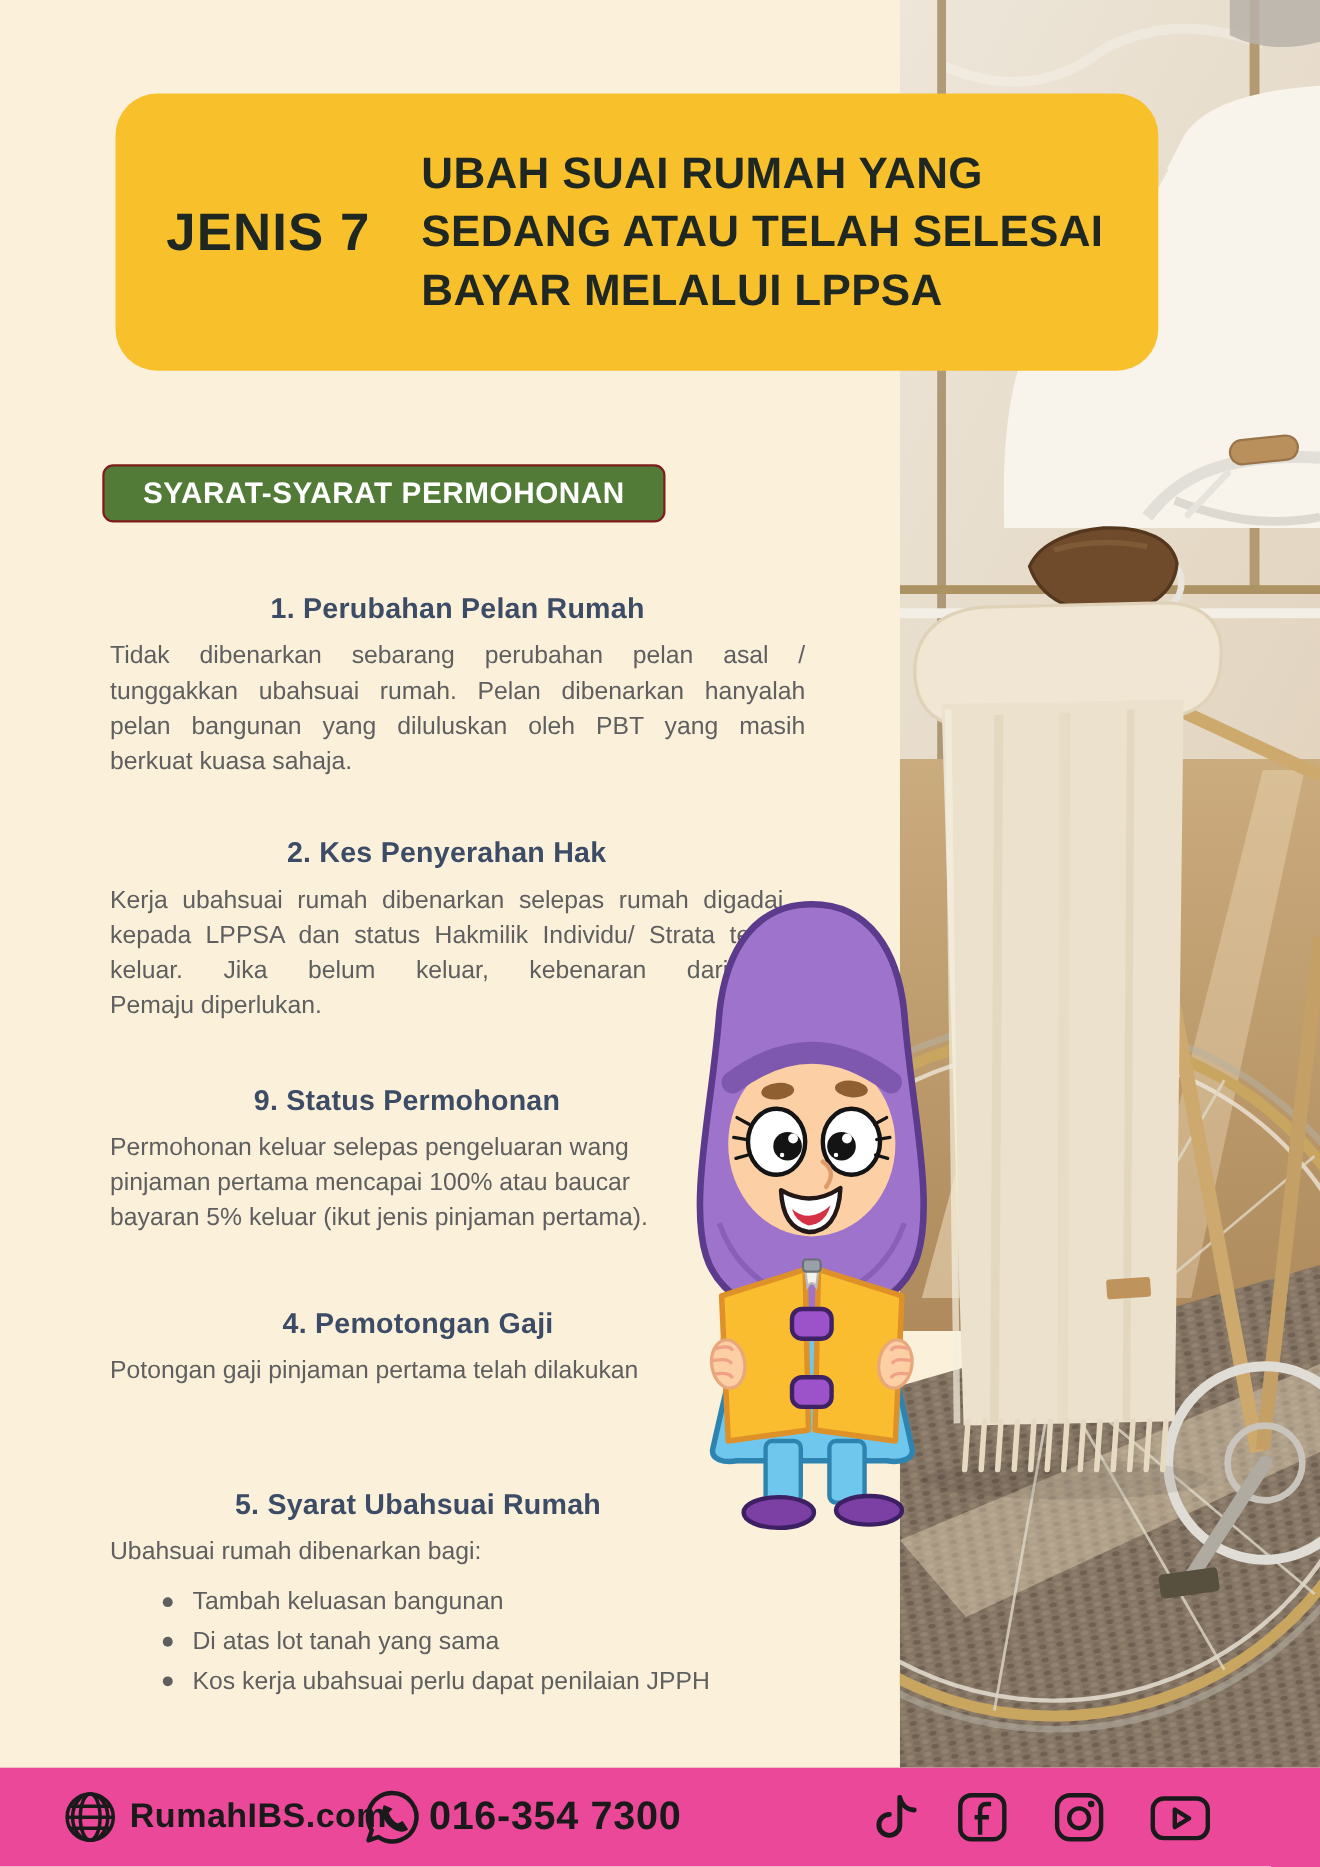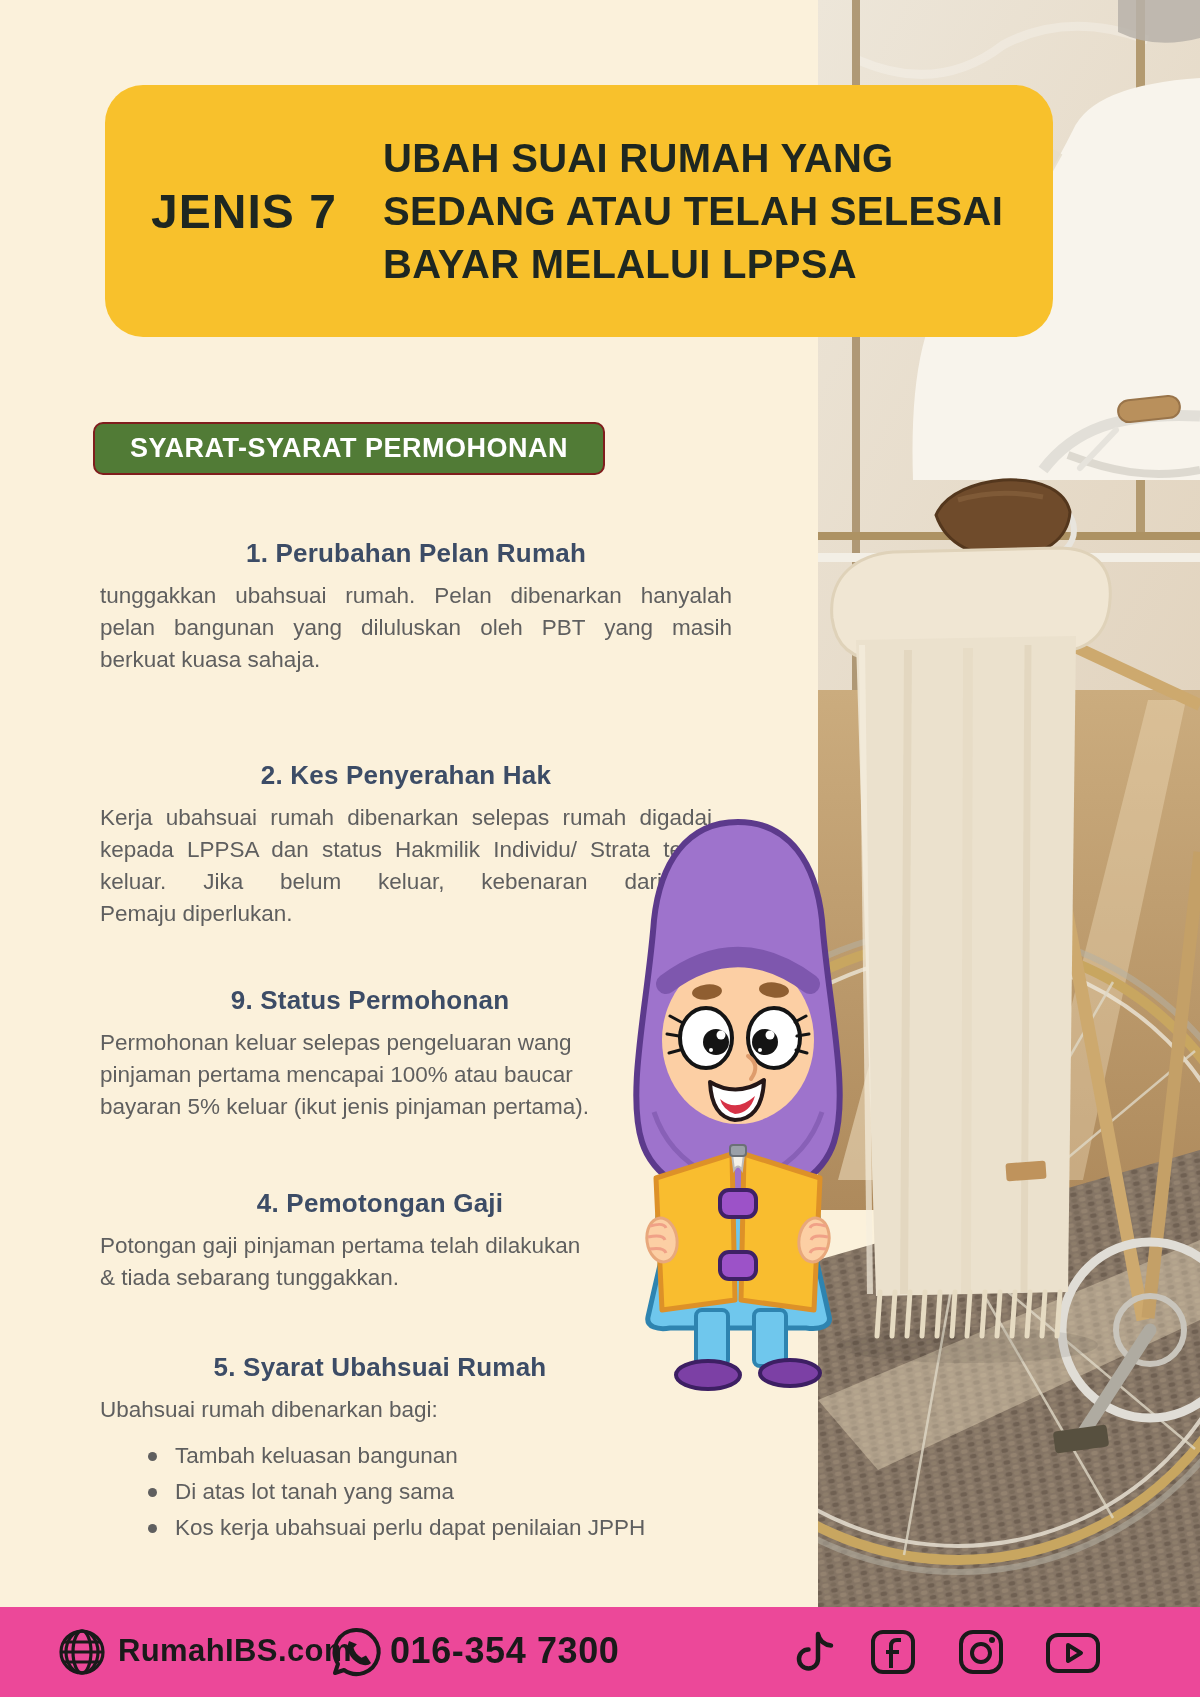--- a/index.html
+++ b/index.html
@@ -146,20 +146,21 @@
   <div class="header-box">
     <div class="jenis">JENIS 7</div>
     <div class="hdr-title">UBAH SUAI RUMAH YANG SEDANG ATAU TELAH SELESAI BAYAR MELALUI LPPSA</div>
   </div>
 
   <div class="badge">SYARAT-SYARAT PERMOHONAN</div>
 
   <div class="section" style="top:536px;">
     <div class="sec-h">1. Perubahan Pelan Rumah</div>
     <div class="sec-body w632">
+      <div class="jl">Tidak dibenarkan sebarang perubahan pelan asal /</div>
       <div class="jl">tunggakkan ubahsuai rumah. Pelan dibenarkan hanyalah</div>
       <div class="jl">pelan bangunan yang diluluskan oleh PBT yang masih</div>
       <div>berkuat kuasa sahaja.</div>
     </div>
   </div>
 
   <div class="section" style="top:758px;">
     <div class="sec-h">2. Kes Penyerahan Hak</div>
     <div class="sec-body w612">
       <div class="jl">Kerja ubahsuai rumah dibenarkan selepas rumah digadai</div>
@@ -175,21 +176,20 @@
       <div>Permohonan keluar selepas pengeluaran wang</div>
       <div>pinjaman pertama mencapai 100% atau baucar</div>
       <div>bayaran 5% keluar (ikut jenis pinjaman pertama).</div>
     </div>
   </div>
 
   <div class="section" style="top:1186px;">
     <div class="sec-h">4. Pemotongan Gaji</div>
     <div class="sec-body w560">
       <div>Potongan gaji pinjaman pertama telah dilakukan</div>
-      <div>&amp; tiada sebarang tunggakkan.</div>
     </div>
   </div>
 
   <div class="section" style="top:1350px;">
     <div class="sec-h">5. Syarat Ubahsuai Rumah</div>
     <div class="sec-body w560">Ubahsuai rumah dibenarkan bagi:</div>
     <ul class="blist">
       <li>Tambah keluasan bangunan</li>
       <li>Di atas lot tanah yang sama</li>
       <li>Kos kerja ubahsuai perlu dapat penilaian JPPH</li>

